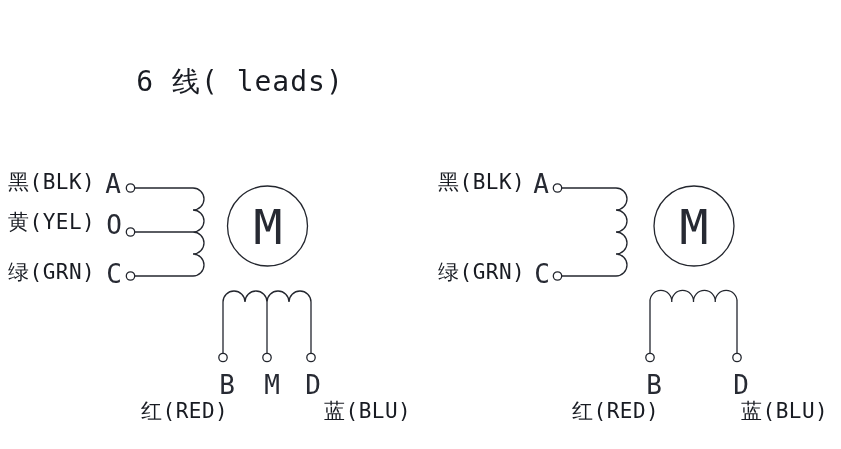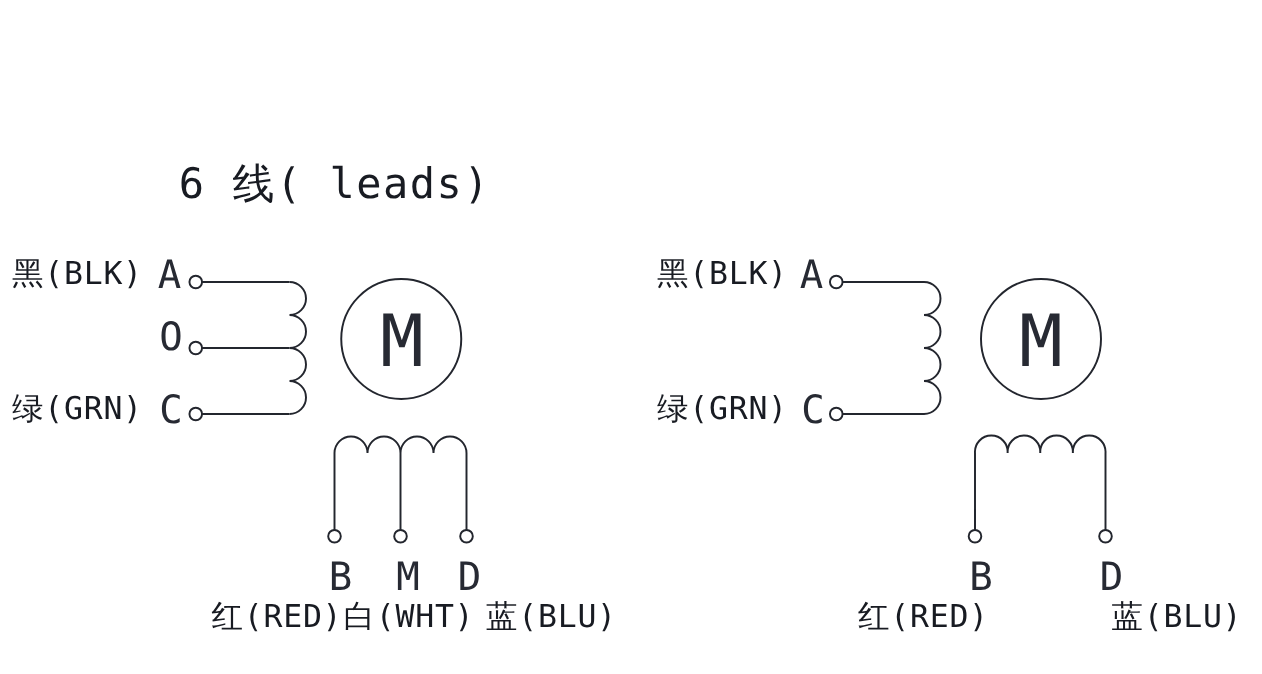--- a/index.html
+++ b/index.html
@@ -47,35 +47,35 @@
       <path class="stroke" d="M561.7,276 H616"></path>
       <path class="stroke" d="M616,188 a11,11 0 1 1 0,22 a11,11 0 1 1 0,22 a11,11 0 1 1 0,22 a11,11 0 1 1 0,22"></path>
       <circle class="stroke" cx="694" cy="226" r="40"></circle>
       <text class="motor-letter" x="694" y="244">M</text>
       <path class="stroke" d="M650,353.3 V302 a10.9,10.9 0 1 1 21.75,0 a10.9,10.9 0 1 1 21.75,0 a10.9,10.9 0 1 1 21.75,0 a10.9,10.9 0 1 1 21.75,0 V353.3"></path>
       <circle class="stroke" cx="650" cy="357.5" r="4.2"></circle>
       <circle class="stroke" cx="737" cy="357.5" r="4.2"></circle>
     </g>
   </svg>
 
-  <div class="t title" style="left:78px; top:66px; width:290px;margin-top:41px;">6 线( leads)</div>
+  <div class="t title" style="left:95px; top:66px; width:290px;">6 线( leads)</div>
 
   <div class="t wire-label" style="left:8px; top:171px;">黑(BLK)</div>
+  <div class="t wire-label" style="left:8px; top:211px;">黄(YEL)</div>
   <div class="t wire-label" style="left:8px; top:261px;">绿(GRN)</div>
 
   <div class="t term-letter" style="left:98px; top:171px;">A</div>
   <div class="t term-letter" style="left:99px; top:212px;">O</div>
   <div class="t term-letter" style="left:99px; top:261px;">C</div>
 
   <div class="t term-letter" style="left:212px; top:372px;">B</div>
   <div class="t term-letter" style="left:257px; top:372px;">M</div>
   <div class="t term-letter" style="left:298px; top:372px;">D</div>
 
   <div class="t wire-label" style="left:141px; top:400px;">红(RED)</div>
-  <div class="t wire-label" style="left:229px; top:400px;">白(WHT)</div>
   <div class="t wire-label" style="left:324px; top:400px;">蓝(BLU)</div>
 
 
   <div class="t wire-label" style="left:438px; top:171px;">黑(BLK)</div>
   <div class="t wire-label" style="left:438px; top:261px;">绿(GRN)</div>
 
   <div class="t term-letter" style="left:526px; top:171px;">A</div>
   <div class="t term-letter" style="left:527px; top:261px;">C</div>
 
   <div class="t term-letter" style="left:639px; top:372px;">B</div>

